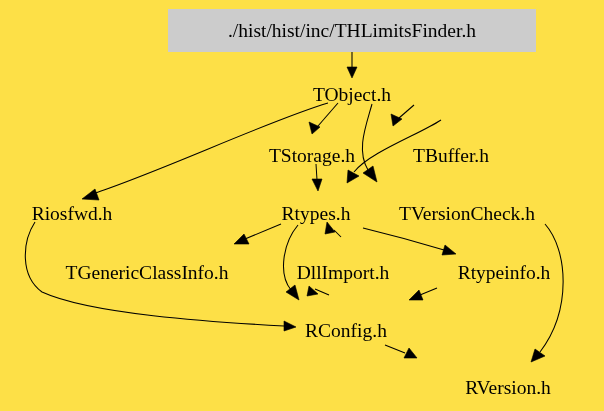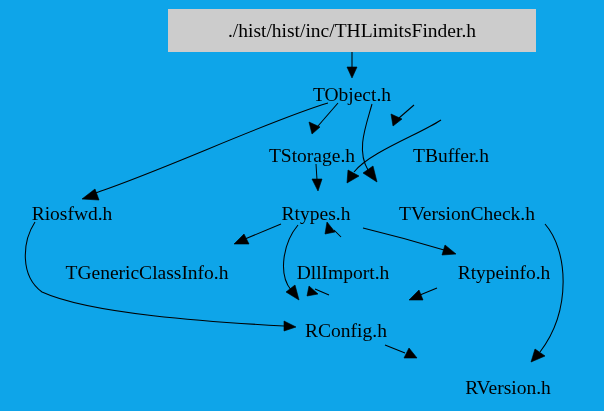--- a/index.html
+++ b/index.html
@@ -10,21 +10,21 @@
   body {
     width: 604px;
     height: 411px;
     overflow: hidden;
     font-family: "Liberation Serif", "DejaVu Serif", serif;
   }
   #graph-root {
     position: relative;
     width: 604px;
     height: 411px;
-    background: #0ea5e9;
+    background: #fde047;
   }
   svg.graph-canvas {
     display: block;
     width: 604px;
     height: 411px;
   }
   text.node-label {
     font-family: "Liberation Serif", "DejaVu Serif", serif;
     font-size: 19.5px;
     fill: #000000;

